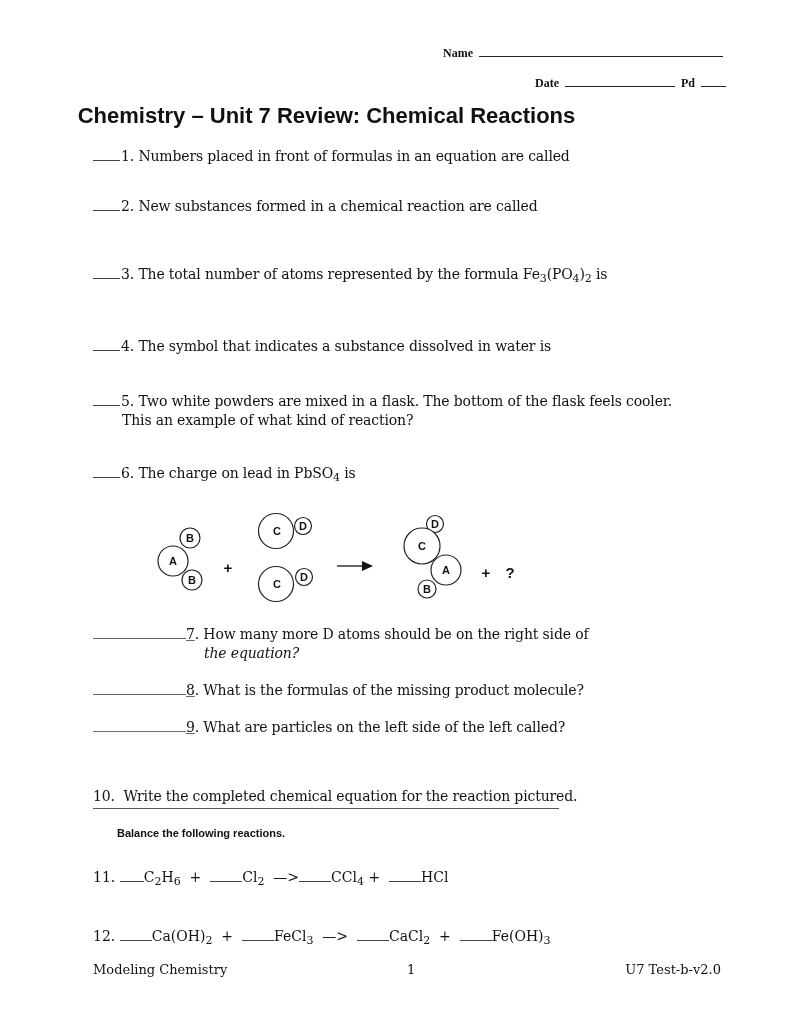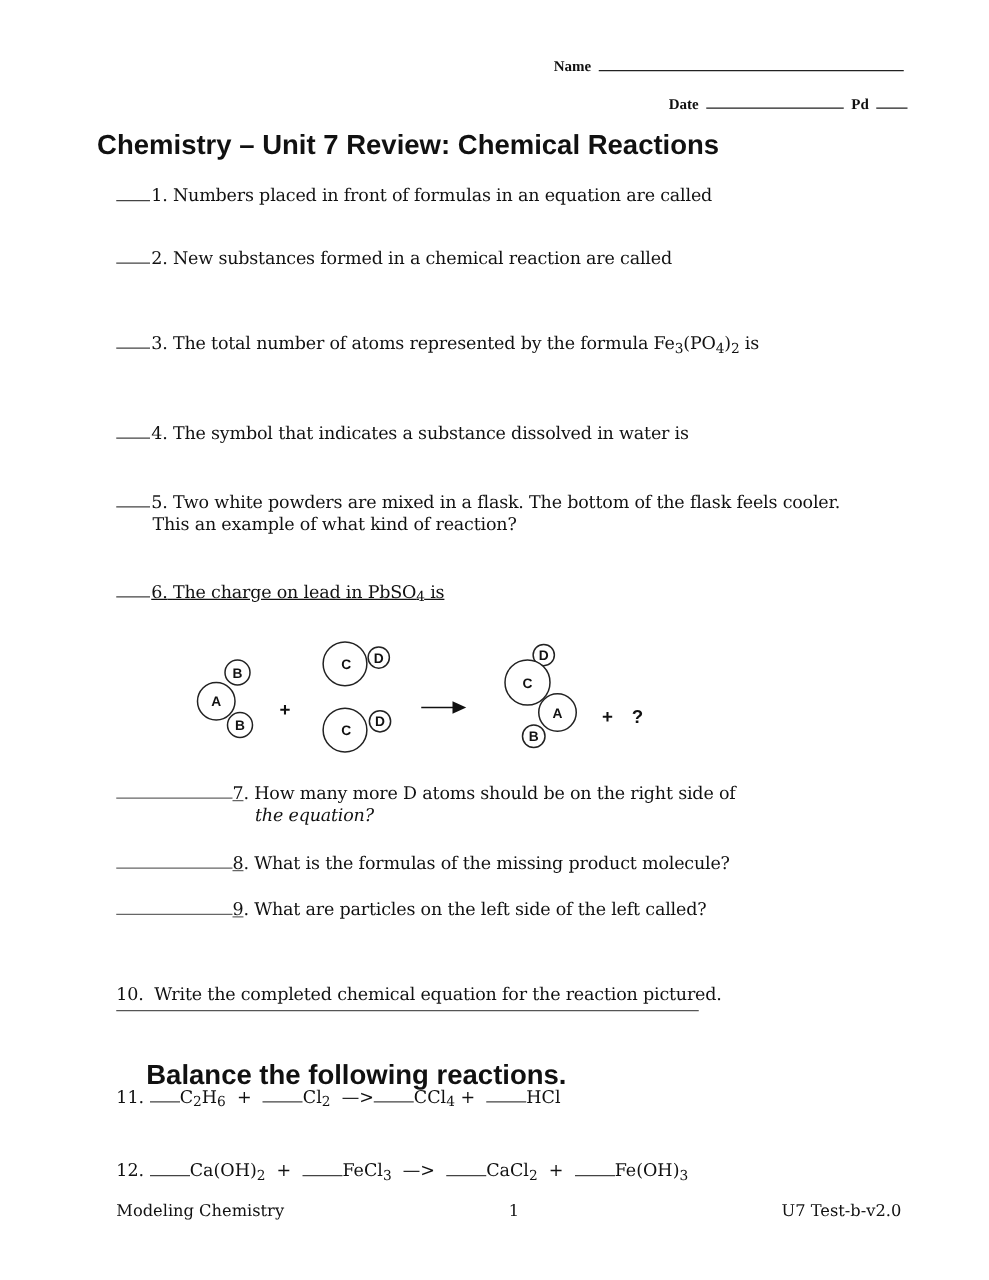--- a/index.html
+++ b/index.html
@@ -5,21 +5,21 @@
     html, body { margin: 0; padding: 0; background: #ffffff; }
     body { width: 791px; height: 1024px; position: relative; overflow: hidden; color: #111; }
     .abs { position: absolute; white-space: nowrap; }
     .hdr { font-family: "Liberation Serif", serif; font-weight: bold; font-size: 12px; }
     .line { display: inline-block; border-bottom: 1px solid #222; height: 10px; vertical-align: baseline; }
     .title { font-family: "Liberation Sans", sans-serif; font-weight: bold; font-size: 22px; left: 0; width: 653px; text-align: center; top: 103px; }
     .q { font-family: "DejaVu Serif", serif; font-size: 14px; letter-spacing: -0.15px; }
     .blank { display: inline-block; border-bottom: 1px solid #444; width: 27px; height: 12px; margin-right: 1px; }
     .blank-long { display: inline-block; border-bottom: 1px solid #666; width: 93px; height: 12px; }
     .num-ul { text-decoration: underline; text-decoration-color: #666; }
-    .section { font-family: "Liberation Sans", sans-serif; font-weight: bold; font-size: 22px; margin-top: 20px; }
+    .section { font-family: "Liberation Sans", sans-serif; font-weight: bold; font-size: 11px; }
     .eq { font-family: "DejaVu Serif", serif; font-size: 14px; }
     .eq .b { display: inline-block; border-bottom: 1px solid #444; width: 24px; height: 12px; }
     .eq .b2 { display: inline-block; border-bottom: 1px solid #444; width: 32px; height: 12px; }
     sub { font-size: 11px; vertical-align: -3px; line-height: 0; }
     .footer { font-family: "DejaVu Serif", serif; font-size: 13px; }
     .rule10 { position: absolute; left: 93px; top: 808px; width: 466px; border-top: 1px solid #555; }
     svg text { font-family: "Liberation Sans", sans-serif; font-weight: bold; }
   </style>
 </head>
 <body>
@@ -51,21 +51,21 @@
 
 <div class="abs q" style="left:93px; top:338px;">
   <span class="blank"></span><span>4.</span> <span>The symbol that indicates a substance dissolved in water is</span>
 </div>
 
 <div class="abs q" style="left:93px; top:393px;">
   <span class="blank"></span><span>5.</span> <span>Two white powders are mixed in a flask. The bottom of the flask feels cooler.</span>
 </div>
 <div class="abs q" style="left:122px; top:412px;">This an example of what kind of reaction?</div>
 
-<div class="abs q" style="left:93px; top:465px;text-decoration:underline;">
+<div class="abs q" style="left:93px; top:465px;">
   <span class="blank"></span><span>6.</span> <span>The charge on lead in PbSO</span><sub>4</sub><span> is</span>
 </div>
 
 <svg class="abs" style="left:0; top:0;" width="791" height="1024">
   <g fill="#fff" stroke="#222" stroke-width="1.2" font-size="11" text-anchor="middle">
 
     <g>
       <circle cx="173" cy="561" r="15"></circle>
       <circle cx="190" cy="538" r="10"></circle>
       <circle cx="192" cy="580" r="10"></circle>

